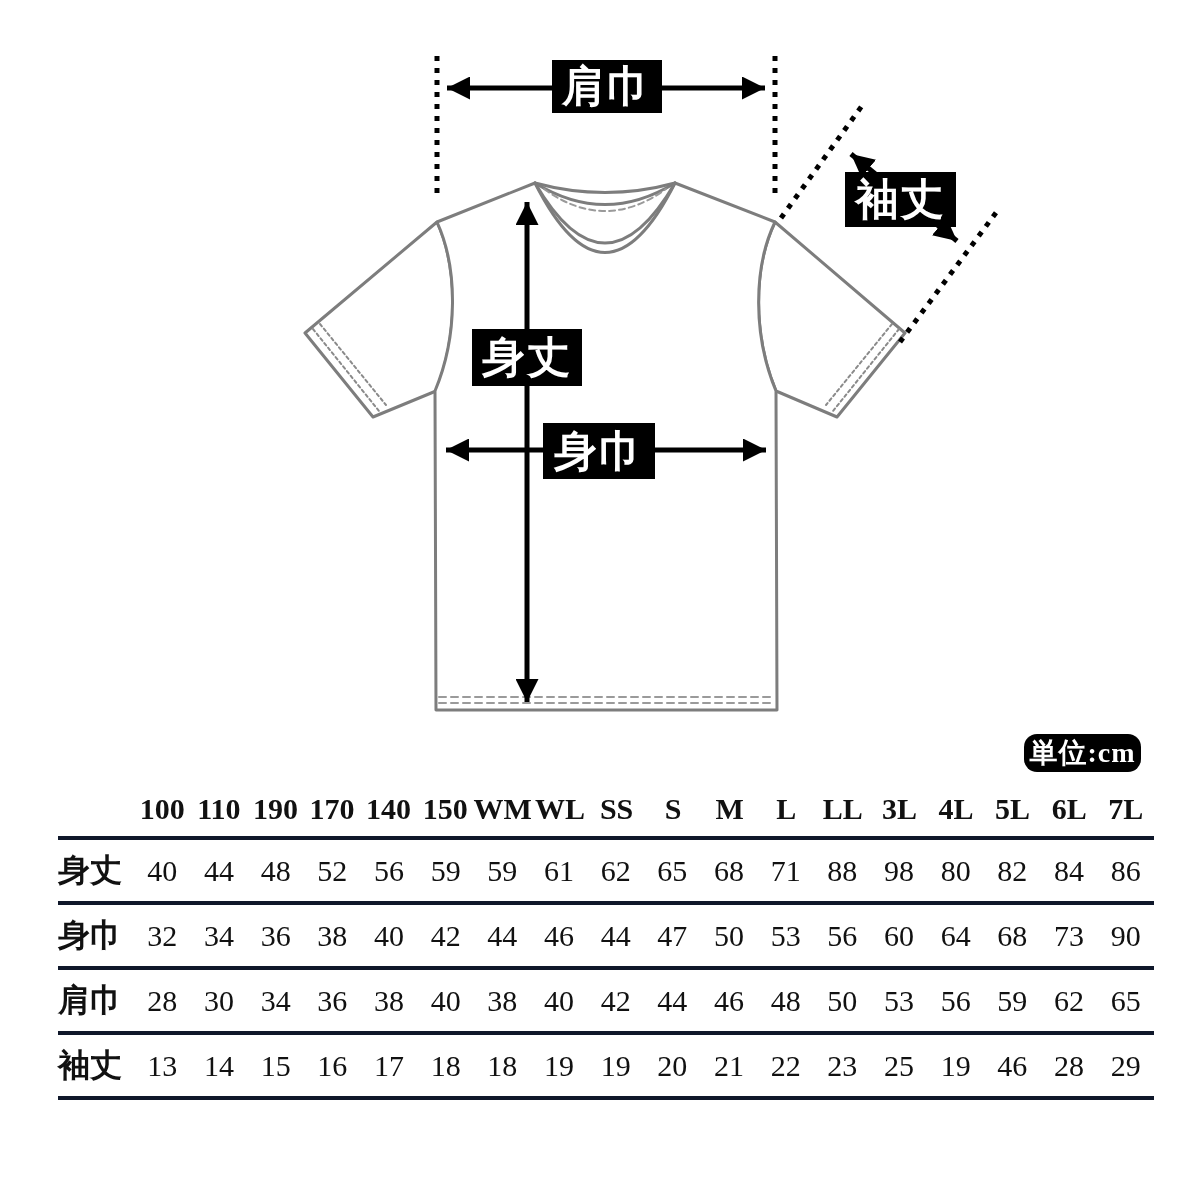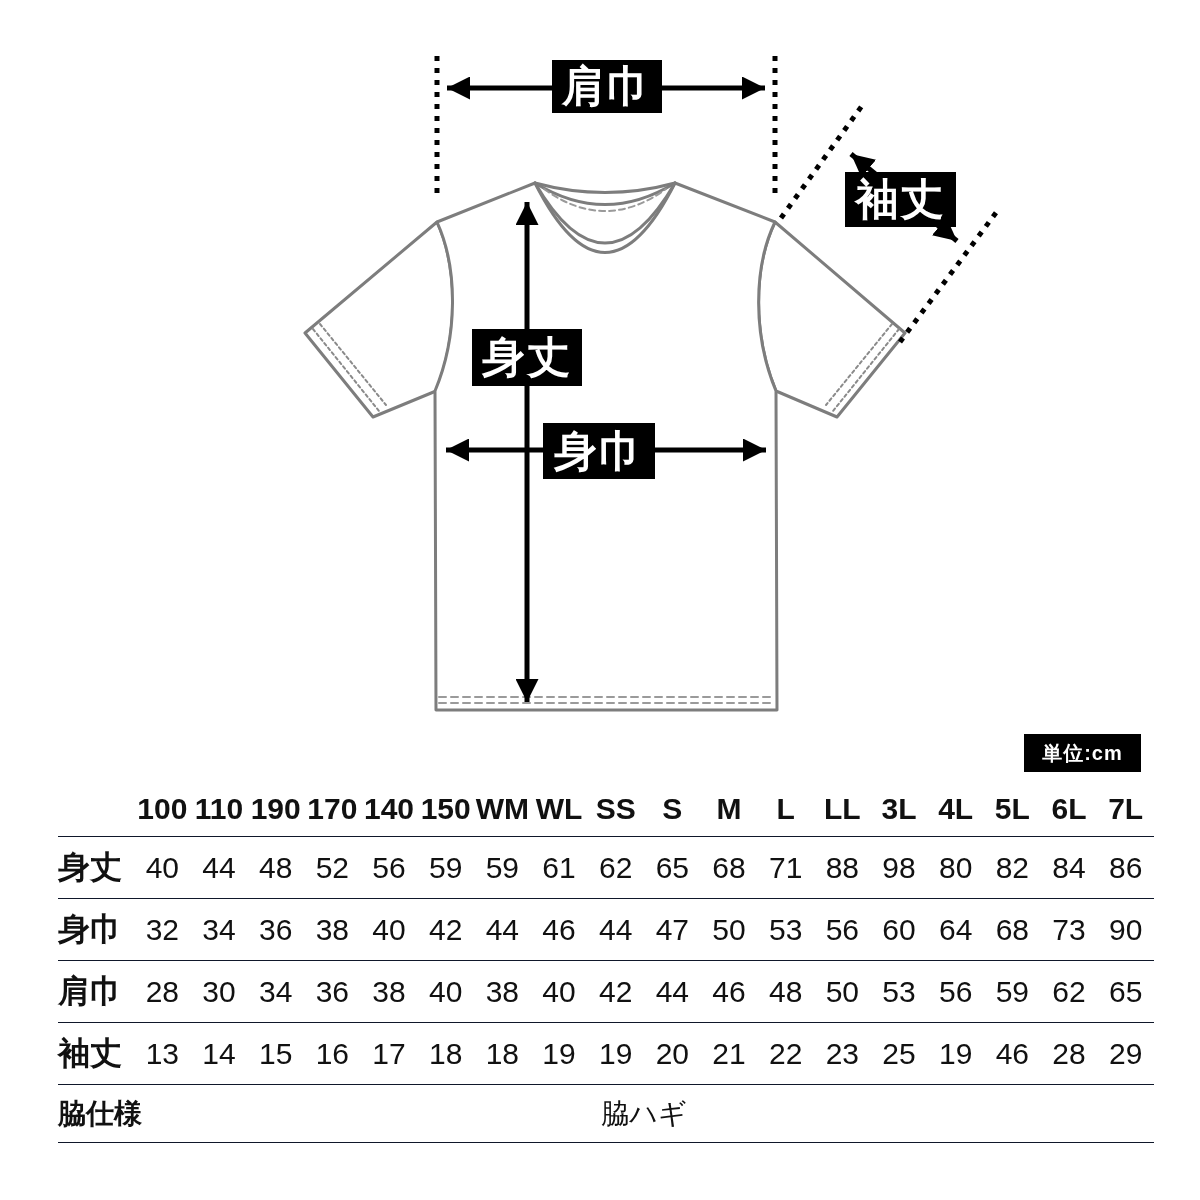--- a/index.html
+++ b/index.html
@@ -1,34 +1,34 @@
 <!DOCTYPE html>
 <html><head>
 <meta charset="utf-8">
 <style>
   html,body { margin:0; padding:0; background:#fff; }
   .canvas {
     position:relative; width:1200px; height:1200px; background:#ffffff;
-    font-family:Liberation Sans, sans-serif; color:#111111; overflow:hidden;
+    font-family:Liberation Serif, serif; color:#111111; overflow:hidden;
   }
   .diagram-svg { position:absolute; left:0; top:0; }
   .measure-label {
     position:absolute; background:#000000; color:#ffffff;
     display:flex; align-items:center; justify-content:center;
     font-weight:bold; font-size:43px; letter-spacing:2px; line-height:1;
   }
   .unit-badge {
     position:absolute; left:1024px; top:734px; width:117px; height:38px;
-    background:#000000; color:#ffffff; font-weight:bold; font-size:20px;
-    display:flex; align-items:center; justify-content:center; letter-spacing:1px;
+    background:#000000; color:#ffffff; font-weight:bold; font-size:28px;
+    display:flex; align-items:center; justify-content:center; letter-spacing:1px;border-radius:13px;
   }
   .size-table { position:absolute; left:58px; top:781px; width:1096px; }
   .trow {
     display:grid; grid-template-columns:76px repeat(18, 1fr);
-    align-items:center; border-bottom:1px solid #0f172a;
+    align-items:center; border-bottom:4px solid #0f172a;
   }
   .thead { height:55px; font-weight:bold; font-size:30px; }
   .drow  { height:61px; font-size:30px; }
   .tfoot { height:57px; grid-template-columns:76px 1fr; font-size:28px; }
   .cell  { text-align:center; white-space:nowrap; }
   .rlabel { text-align:left; font-weight:bold; font-size:32px; }
   .flabel { text-align:left; font-weight:bold; font-size:28px; }
   .fvalue { text-align:center; }
 </style>
 </head>
@@ -183,19 +183,15 @@
           <div class="cell">21</div>
           <div class="cell">22</div>
           <div class="cell">23</div>
           <div class="cell">25</div>
           <div class="cell">19</div>
           <div class="cell">46</div>
           <div class="cell">28</div>
           <div class="cell">29</div>
         </div>
       </div>
-    <div class="trow tfoot">
-      <div class="cell flabel">脇仕様</div>
-      <div class="cell fvalue">脇ハギ</div>
-    </div>
   </div>
 
 </div>
 
 </body></html>

